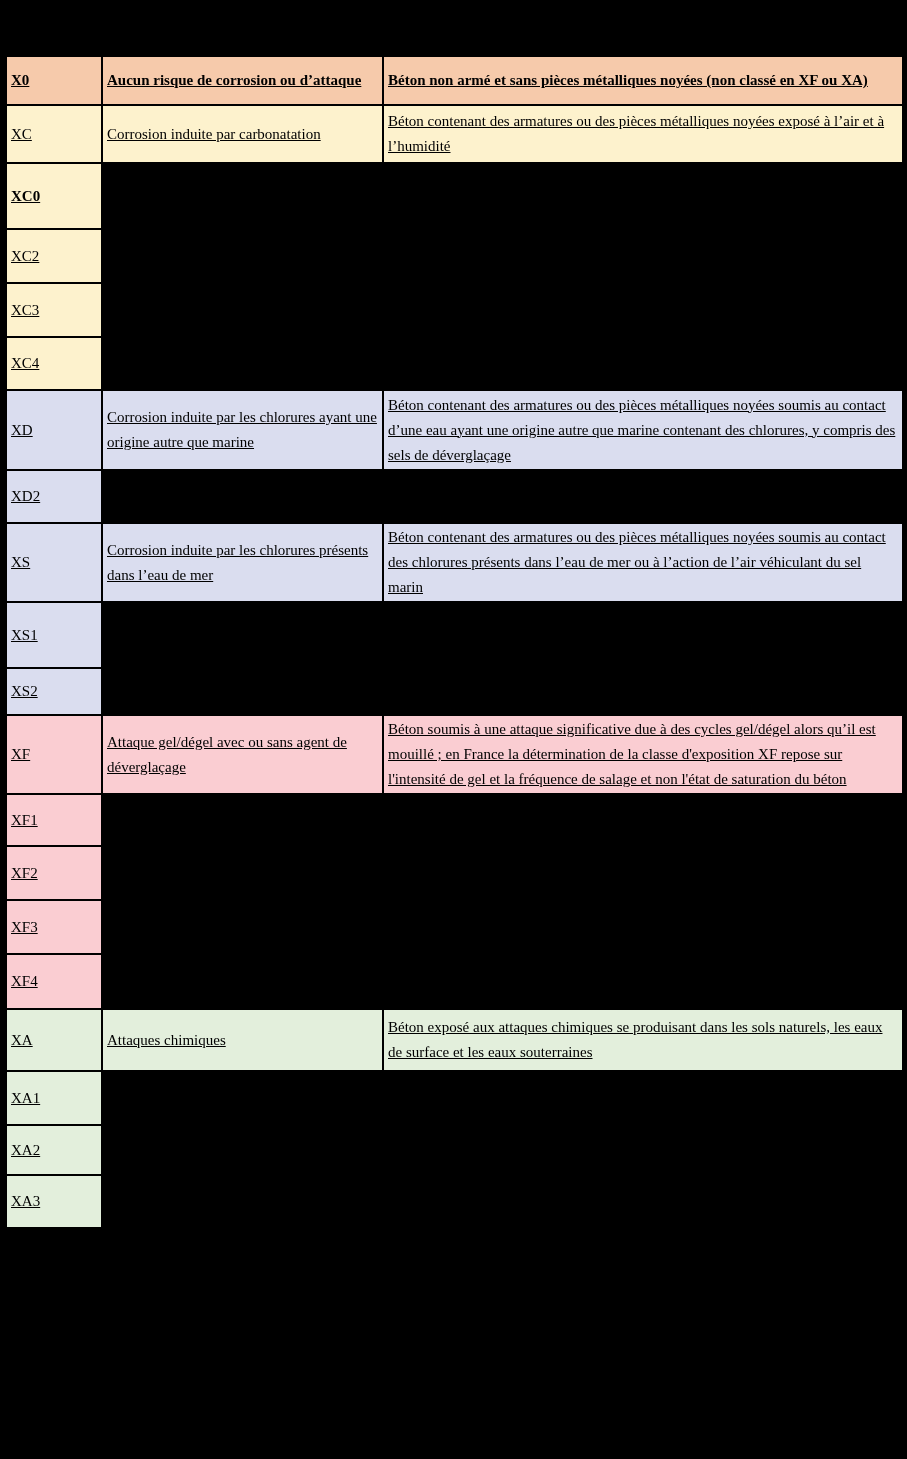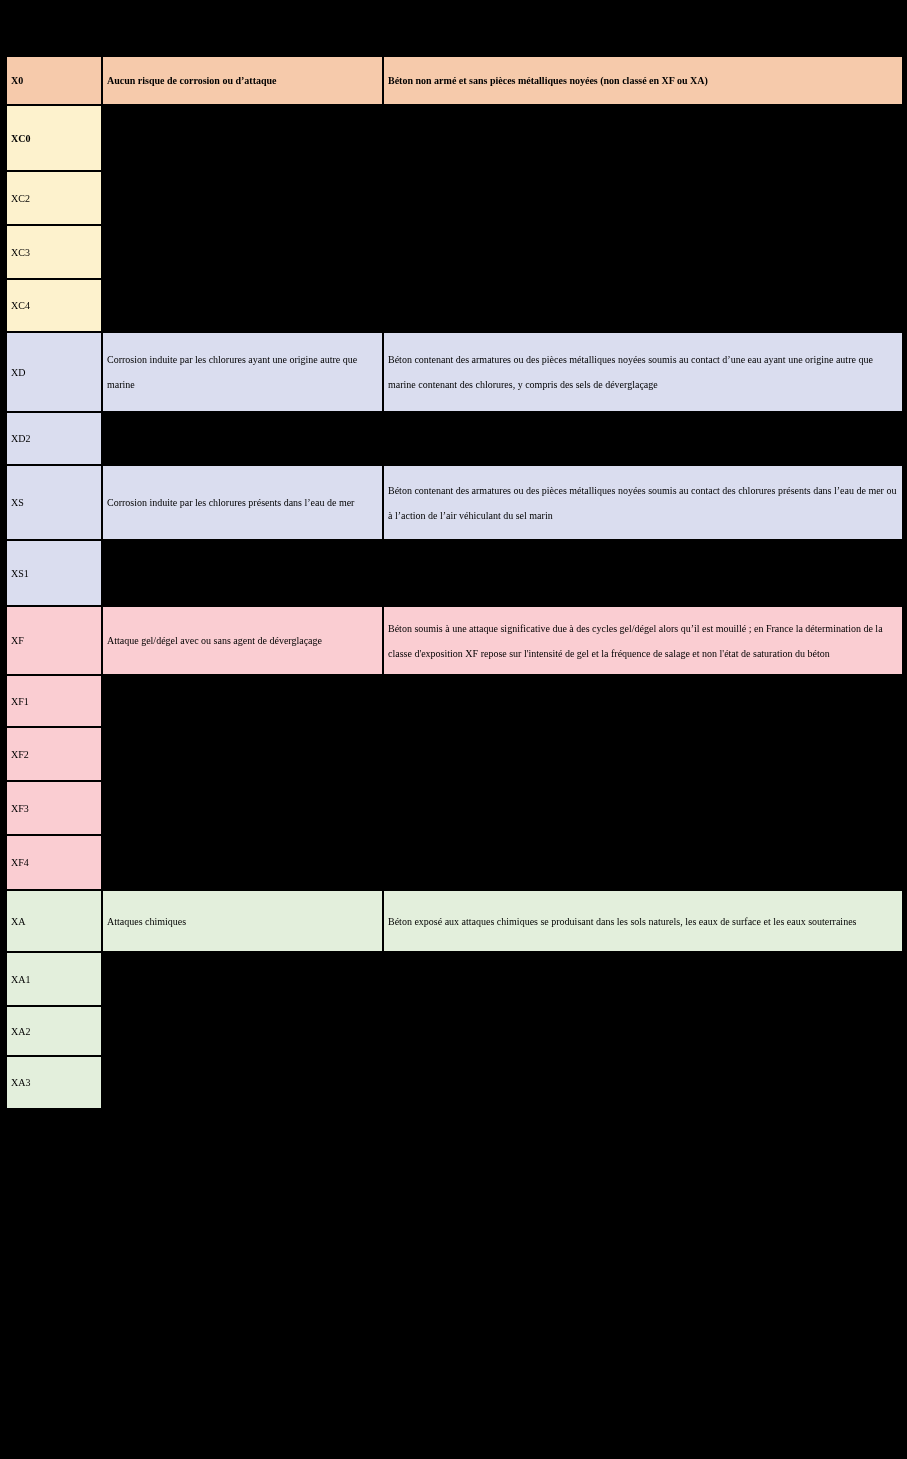--- a/index.html
+++ b/index.html
@@ -19,25 +19,26 @@
     overflow: hidden;
   }
   table.expo {
     width: 897px;
     border-collapse: collapse;
     table-layout: fixed;
   }
   table.expo td {
     border: 2px solid #000000;
     vertical-align: middle;
-    font-size: 10px;
+    font-size: 15px;
     line-height: 25px;
     padding: 1px 4px 1px 4px;
     overflow: hidden;
     word-wrap: break-word;
+    text-decoration: underline;
   }
   td.code { font-size: 16px; }
   td.black {
     background: #000000;
     border-color: #000000;
     padding: 0;
   }
   .bold { font-weight: bold; }
   .nowrap { white-space: nowrap; }
   .tight { line-height: 22px; }
@@ -57,20 +58,25 @@
       <col style="width:96px">
       <col style="width:281px">
       <col style="width:520px">
     </colgroup>
     <tbody>
       <tr style="height:49px">
         <td class="code bg-orange bold">X0</td>
         <td class="bg-orange bold nowrap">Aucun risque de corrosion ou d’attaque</td>
         <td class="bg-orange bold nowrap">Béton non armé et sans pièces métalliques noyées (non classé en XF ou XA)</td>
       </tr>
+      <tr style="height:58px">
+        <td class="code bg-cream">XC</td>
+        <td class="bg-cream">Corrosion induite par carbonatation</td>
+        <td class="bg-cream">Béton contenant des armatures ou des pièces métalliques noyées exposé à l’air et à l’humidité</td>
+      </tr>
       <tr style="height:66px">
         <td class="code bg-cream bold">XC0</td>
         <td class="black" colspan="2"></td>
       </tr>
       <tr style="height:54px">
         <td class="code bg-cream">XC2</td>
         <td class="black" colspan="2"></td>
       </tr>
       <tr style="height:54px">
         <td class="code bg-cream">XC3</td>
@@ -89,20 +95,24 @@
         <td class="code bg-lavender">XD2</td>
         <td class="black" colspan="2"></td>
       </tr>
       <tr style="height:75px">
         <td class="code bg-lavender">XS</td>
         <td class="bg-lavender">Corrosion induite par les chlorures présents dans l’eau de mer</td>
         <td class="bg-lavender">Béton contenant des armatures ou des pièces métalliques noyées soumis au contact des chlorures présents dans l’eau de mer ou à l’action de l’air véhiculant du sel marin</td>
       </tr>
       <tr style="height:66px">
         <td class="code bg-lavender">XS1</td>
+        <td class="black" colspan="2"></td>
+      </tr>
+      <tr style="height:47px">
+        <td class="code bg-lavender">XS2</td>
         <td class="black" colspan="2"></td>
       </tr>
       <tr style="height:69px">
         <td class="code bg-pink">XF</td>
         <td class="bg-pink">Attaque gel/dégel avec ou sans agent de déverglaçage</td>
         <td class="bg-pink tight">Béton soumis à une attaque significative due à des cycles gel/dégel alors qu’il est mouillé ; en France la détermination de la classe d'exposition XF repose sur l'intensité de gel et la fréquence de salage et non l'état de saturation du béton</td>
       </tr>
       <tr style="height:52px">
         <td class="code bg-pink">XF1</td>
         <td class="black" colspan="2"></td>

